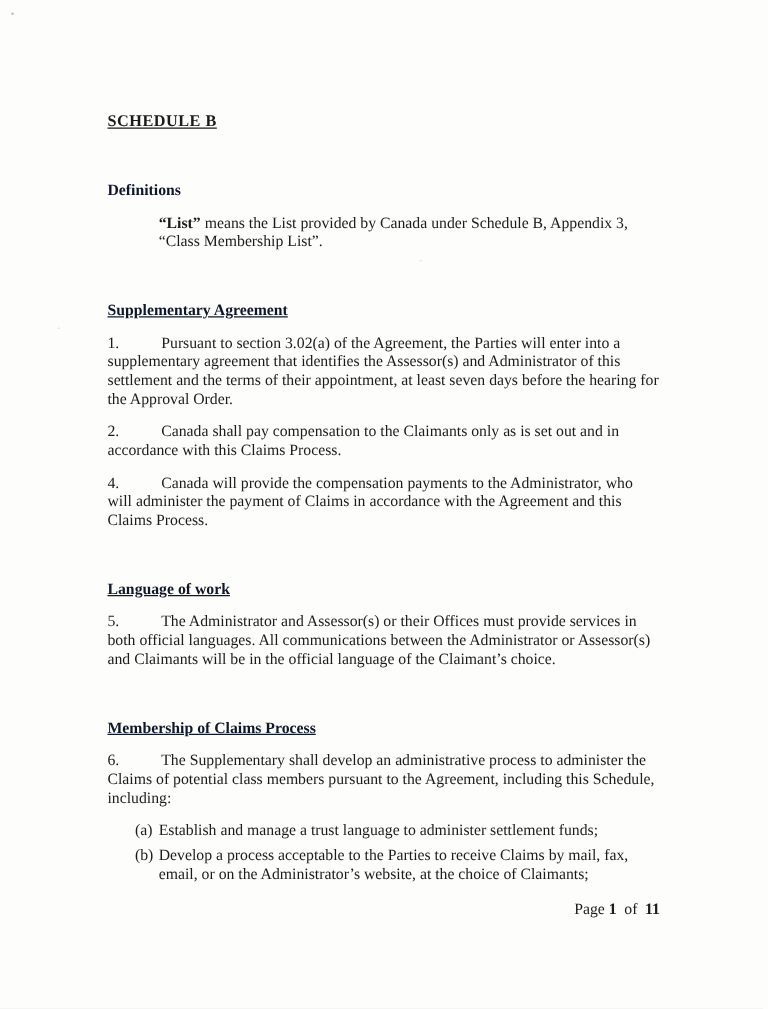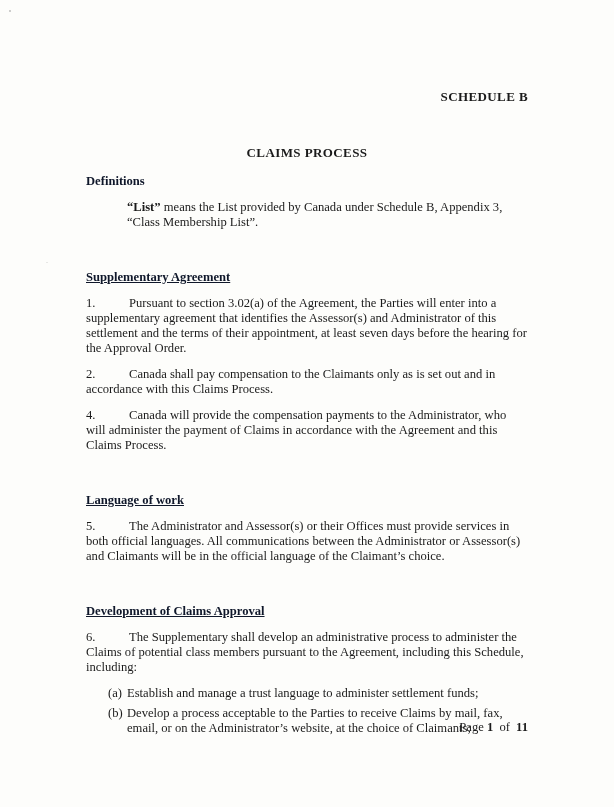--- a/index.html
+++ b/index.html
@@ -19,22 +19,23 @@
     position: absolute;
     left: 86px;
     top: 0;
     width: 442px;
     padding-top: 89px;
   }
   .doc-title {
     margin: 0 0 41px 0;
     font-size: 13px;
     font-weight: bold;
-    text-align: right;
+    text-align: left;
     letter-spacing: 0.4px;
+    text-decoration: underline;
   }
   .doc-subtitle {
     margin: 0 0 14px 0;
     font-size: 13px;
     font-weight: bold;
     text-align: center;
     letter-spacing: 0.4px;
   }
   .section-heading {
     margin: 0 0 11px 0;
@@ -71,35 +72,34 @@
 <div class="page">
 
   <span class="speck" style="left:9px; top:10px; width:2px; height:2px;"></span>
   <span class="speck" style="left:46px; top:262px; width:2px; height:1px; opacity:0.25;"></span>
   <span class="speck" style="left:335px; top:208px; width:3px; height:1px; opacity:0.2;"></span>
 
   <div class="content">
 
     <h1 class="doc-title">SCHEDULE B</h1>
 
-    <h2 class="doc-subtitle">CLAIMS PROCESS</h2>
 
     <h3 class="section-heading">Definitions</h3>
     <p class="indent-2"><span class="bold">“List”</span><span> means the List provided by Canada under Schedule B, Appendix 3, “Class Membership List”.</span></p>
 
     <h3 class="section-heading underlined">Supplementary Agreement</h3>
     <p><span class="pnum">1.</span><span>Pursuant to section 3.02(a) of the Agreement, the Parties will enter into a supplementary agreement that identifies the Assessor(s) and Administrator of this settlement and the terms of their appointment, at least seven days before the hearing for the Approval Order.</span></p>
 
     <p><span class="pnum">2.</span><span>Canada shall pay compensation to the Claimants only as is set out and in accordance with this Claims Process.</span></p>
     <p><span class="pnum">4.</span><span>Canada will provide the compensation payments to the Administrator, who will administer the payment of Claims in accordance with the Agreement and this Claims Process.</span></p>
 
     <h3 class="section-heading underlined">Language of work</h3>
     <p><span class="pnum">5.</span><span>The Administrator and Assessor(s) or their Offices must provide services in both official languages. All communications between the Administrator or Assessor(s) and Claimants will be in the official language of the Claimant’s choice.</span></p>
 
-    <h3 class="section-heading underlined">Development of Claims Approval</h3>
+    <h3 class="section-heading underlined">Membership of Claims Process</h3>
     <p><span class="pnum">6.</span><span>The Supplementary shall develop an administrative process to administer the Claims of potential class members pursuant to the Agreement, including this Schedule, including:</span></p>
 
     <div class="list-item">
       <span class="list-marker">(a)</span>
       <span class="list-text">Establish and manage a trust language to administer settlement funds;</span>
     </div>
     <div class="list-item">
       <span class="list-marker">(b)</span>
       <span class="list-text">Develop a process acceptable to the Parties to receive Claims by mail, fax, email, or on the Administrator’s website, at the choice of Claimants;</span>
     </div>

